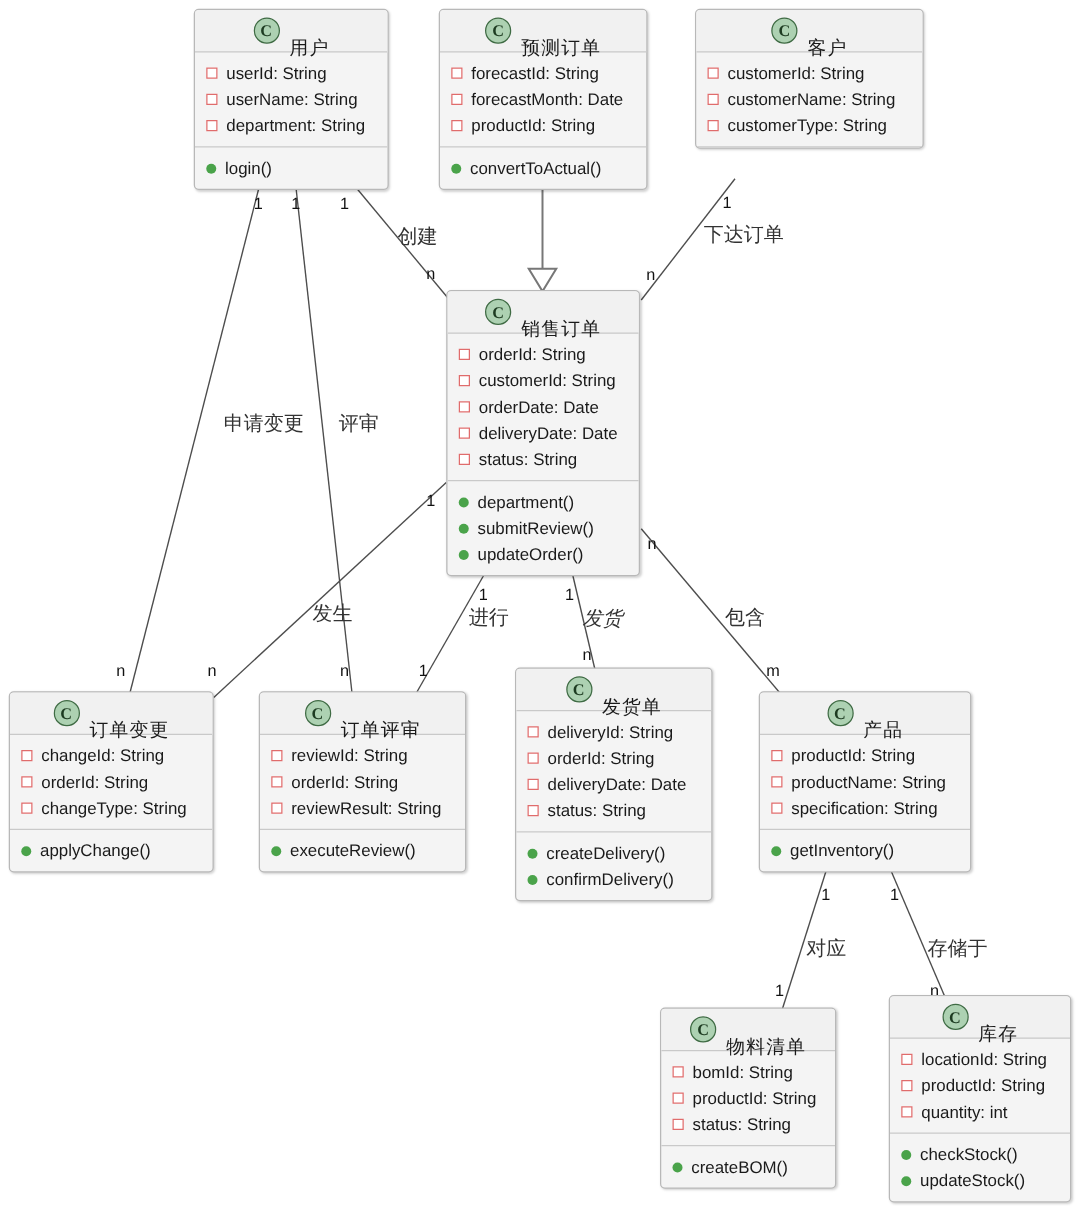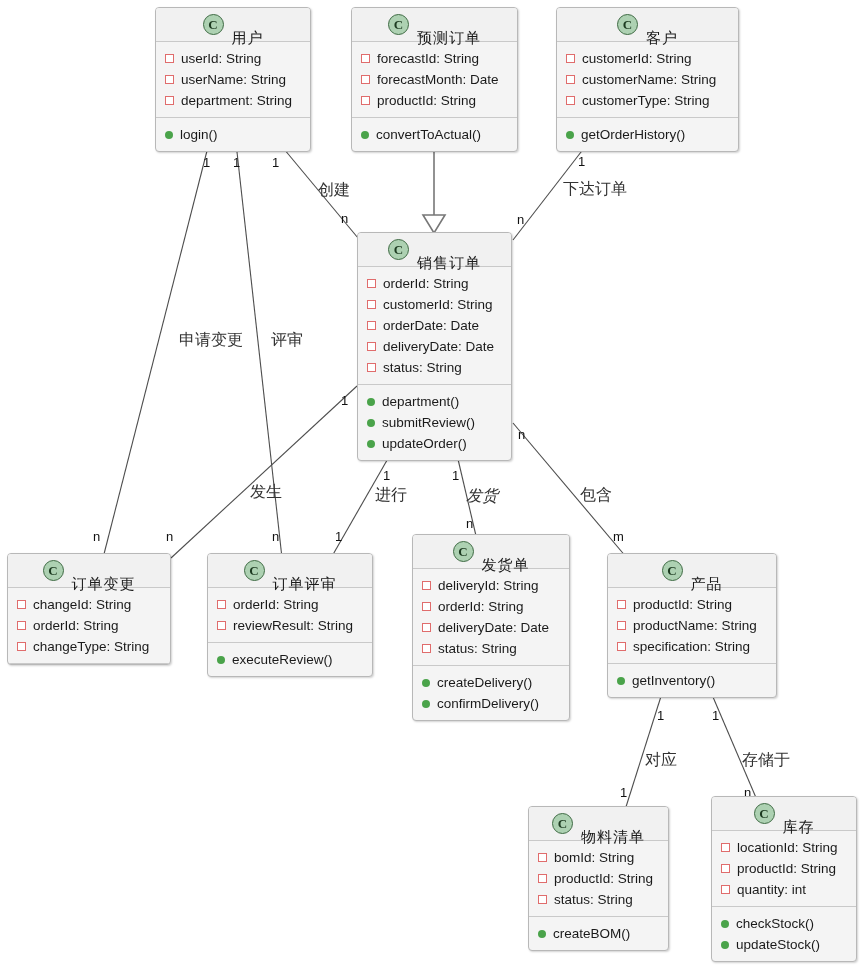--- a/index.html
+++ b/index.html
@@ -246,26 +246,20 @@
           </div>
           <div class="member-row">
             <span class="attr-marker"></span>
             <span>customerName: String</span>
           </div>
           <div class="member-row">
             <span class="attr-marker"></span>
             <span>customerType: String</span>
           </div>
         </div>
-        <div class="uml-section uml-methods">
-          <div class="member-row">
-            <span class="method-marker"></span>
-            <span>getOrderHistory()</span>
-          </div>
-        </div>
       </div>
       <div class="uml-class" style="left: 357px; top: 232px; width: 155px;">
         <div class="uml-header">
           <div class="class-badge">C</div>
           <div class="class-title">销售订单</div>
         </div>
         <div class="uml-section uml-attrs">
           <div class="member-row">
             <span class="attr-marker"></span>
             <span>orderId: String</span>
@@ -314,29 +308,39 @@
           </div>
           <div class="member-row">
             <span class="attr-marker"></span>
             <span>orderId: String</span>
           </div>
           <div class="member-row">
             <span class="attr-marker"></span>
             <span>changeType: String</span>
           </div>
         </div>
+        <div class="uml-section uml-methods">
+          <div class="member-row">
+            <span class="method-marker"></span>
+            <span>applyChange()</span>
+          </div>
+        </div>
       </div>
       <div class="uml-class" style="left: 207px; top: 553px; width: 166px;">
         <div class="uml-header">
           <div class="class-badge">C</div>
           <div class="class-title">订单评审</div>
         </div>
         <div class="uml-section uml-attrs">
           <div class="member-row">
             <span class="attr-marker"></span>
+            <span>reviewId: String</span>
+          </div>
+          <div class="member-row">
+            <span class="attr-marker"></span>
             <span>orderId: String</span>
           </div>
           <div class="member-row">
             <span class="attr-marker"></span>
             <span>reviewResult: String</span>
           </div>
         </div>
         <div class="uml-section uml-methods">
           <div class="member-row">
             <span class="method-marker"></span>

